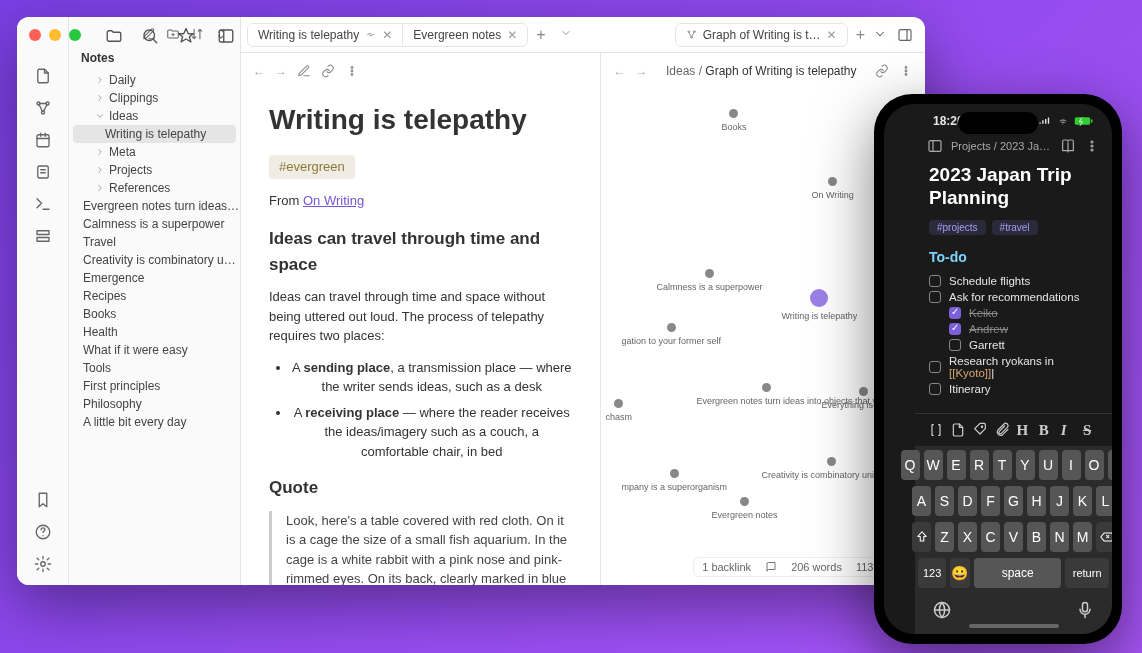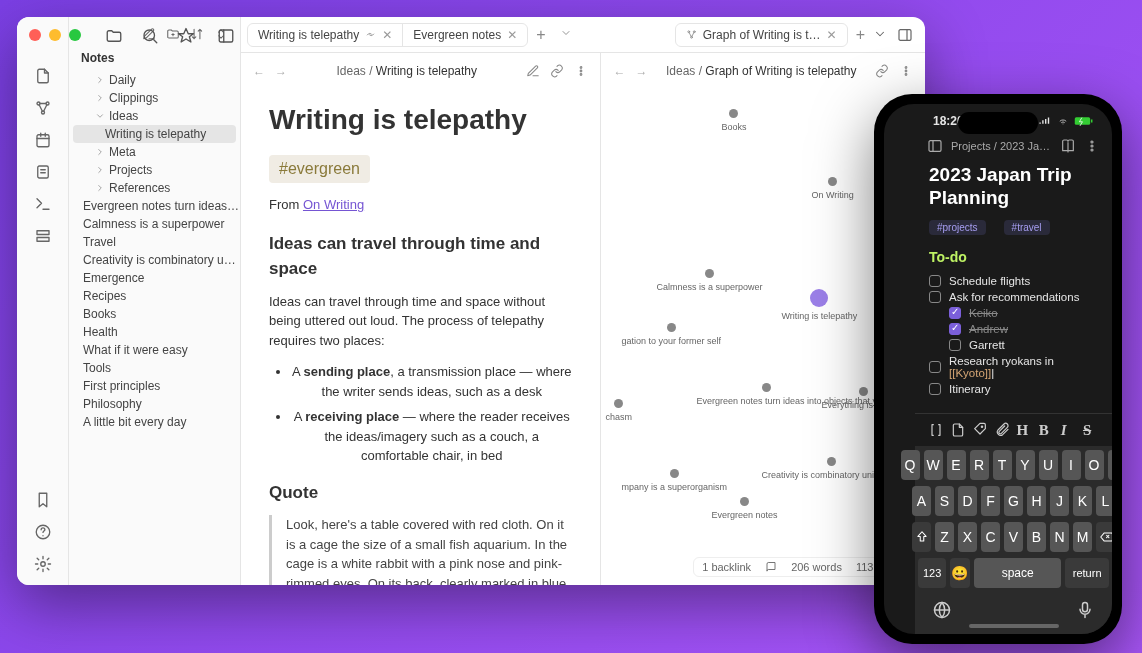--- a/index.html
+++ b/index.html
@@ -62,21 +62,21 @@
 
 .crumb-row { height: 36px; display: flex; align-items: center; padding: 0 12px; gap: 10px; font-size: 12px; color: #666; }
 .crumb-row .nav-arrow { cursor: pointer; color: #aaa; }
 .crumb-row .bc { flex: 1; text-align: center; }
 .crumb-row .bc .active { color: #333; }
 .crumb-row .act { cursor: pointer; color: #888; }
 
 
 .editor { flex: 1; overflow-y: auto; padding: 10px 28px 60px; font-size: 13px; color: #333; line-height: 1.5; }
 .editor h1 { font-size: 28px; font-weight: 800; margin-bottom: 14px; }
-.tag-chip { display: inline-block; background: #f0ece4; color: #8a7a3a; padding: 2px 10px; border-radius: 4px; font-size: 16px; margin-bottom: 12px; }
+.tag-chip { display: inline-block; background: #f0ece4; color: #8a7a3a; padding: 2px 10px; border-radius: 4px; font-size: 13px; margin-bottom: 12px; }
 .editor .from { margin-bottom: 16px; }
 .editor .from a { color: #7555d3; text-decoration: underline; }
 .editor h2 { font-size: 17px; font-weight: 700; margin: 12px 0 10px; }
 .editor p { margin-bottom: 12px; }
 .editor ul { padding-left: 22px; margin-bottom: 14px; }
 .editor ul li { margin-bottom: 6px; text-align: center; }
 .editor blockquote { border-left: 3px solid #ccc; padding-left: 14px; color: #444; }
 
 
 .graph { flex: 1; position: relative; background: #fff; font-size: 9px; color: #666; }
@@ -91,23 +91,23 @@
 
 .phone { position: absolute; right: 20px; top: 94px; width: 248px; height: 550px; background: #000; border-radius: 38px; padding: 10px; box-shadow: 0 20px 60px rgba(0,0,0,.5); }
 .phone-screen { width: 100%; height: 100%; background: #1a1a1a; border-radius: 30px; overflow: hidden; display: flex; flex-direction: column; color: #e5e5e5; font-size: 12px; position: relative; padding-left: 31px; }
 .notch { position: absolute; top: 8px; left: 50%; transform: translateX(-50%); width: 80px; height: 22px; background: #000; border-radius: 14px; z-index: 5; }
 .p-status { display: flex; justify-content: space-between; padding: 10px 18px 4px; font-size: 12px; font-weight: 600; }
 .p-status .sigs { display: flex; gap: 4px; align-items: center; }
 .p-crumb { display: flex; align-items: center; gap: 8px; padding: 6px 12px; font-size: 11px; color: #aaa; }
 .p-crumb .sp { flex: 1; text-align: center; overflow: hidden; text-overflow: ellipsis; white-space: nowrap; }
 .p-body { padding: 4px 14px; overflow: hidden; flex: 1; }
 .p-body h1 { font-size: 19px; font-weight: 700; line-height: 1.2; margin-bottom: 10px; color: #fff; }
-.p-tags { display: flex; gap: 18px; margin-bottom: 14px; }
+.p-tags { display: flex; gap: 6px; margin-bottom: 14px; }
 .p-tag { background: #2a2a3a; color: #a69df0; padding: 2px 8px; border-radius: 4px; font-size: 10px; }
-.p-body h2 { font-size: 14px; font-weight: 600; margin-bottom: 8px; color: #bef264; }
+.p-body h2 { font-size: 14px; font-weight: 600; margin-bottom: 8px; color: #7dd3fc; }
 .todo { display: flex; align-items: center; gap: 8px; padding: 2px 0; font-size: 11.5px; }
 .todo.sub { padding-left: 20px; }
 .todo .box { width: 12px; height: 12px; border: 1.5px solid #888; border-radius: 3px; flex-shrink: 0; }
 .todo .box.checked { background: #7b5fd9; border-color: #7b5fd9; position: relative; }
 .todo .box.checked::after { content: "✓"; position: absolute; left: 1px; top: -2px; font-size: 10px; color: #fff; }
 .todo .done { text-decoration: line-through; color: #888; }
 .todo .link { color: #d4a574; }
 
 
 .p-toolbar { display: flex; justify-content: space-around; padding: 8px 10px; border-top: 1px solid #333; }
@@ -316,25 +316,20 @@
           </svg>
       </div>
     </div>
 
     <div class="splits">
 
       <div class="pane">
         <div class="crumb-row">
           <span class="nav-arrow">←</span>
           <span class="nav-arrow">→</span>
-          <span class="bc">
-            <span>Ideas</span>
-            <span> / </span>
-            <span class="active">Writing is telepathy</span>
-          </span>
           <svg class="act" width="14" height="14" viewBox="0 0 24 24">
               <path d="M12 20h9M16.5 3.5a2.1 2.1 0 113 3L7 19l-4 1 1-4z"></path>
             </svg>
           <svg class="act" width="14" height="14" viewBox="0 0 24 24">
               <path d="M10 13a5 5 0 007 0l3-3a5 5 0 00-7-7l-1 1M14 11a5 5 0 00-7 0l-3 3a5 5 0 007 7l1-1"></path>
             </svg>
           <svg class="act" width="14" height="14" viewBox="0 0 24 24">
               <circle cx="12" cy="6" r="1.5"></circle>
               <circle cx="12" cy="12" r="1.5"></circle>
               <circle cx="12" cy="18" r="1.5"></circle>

